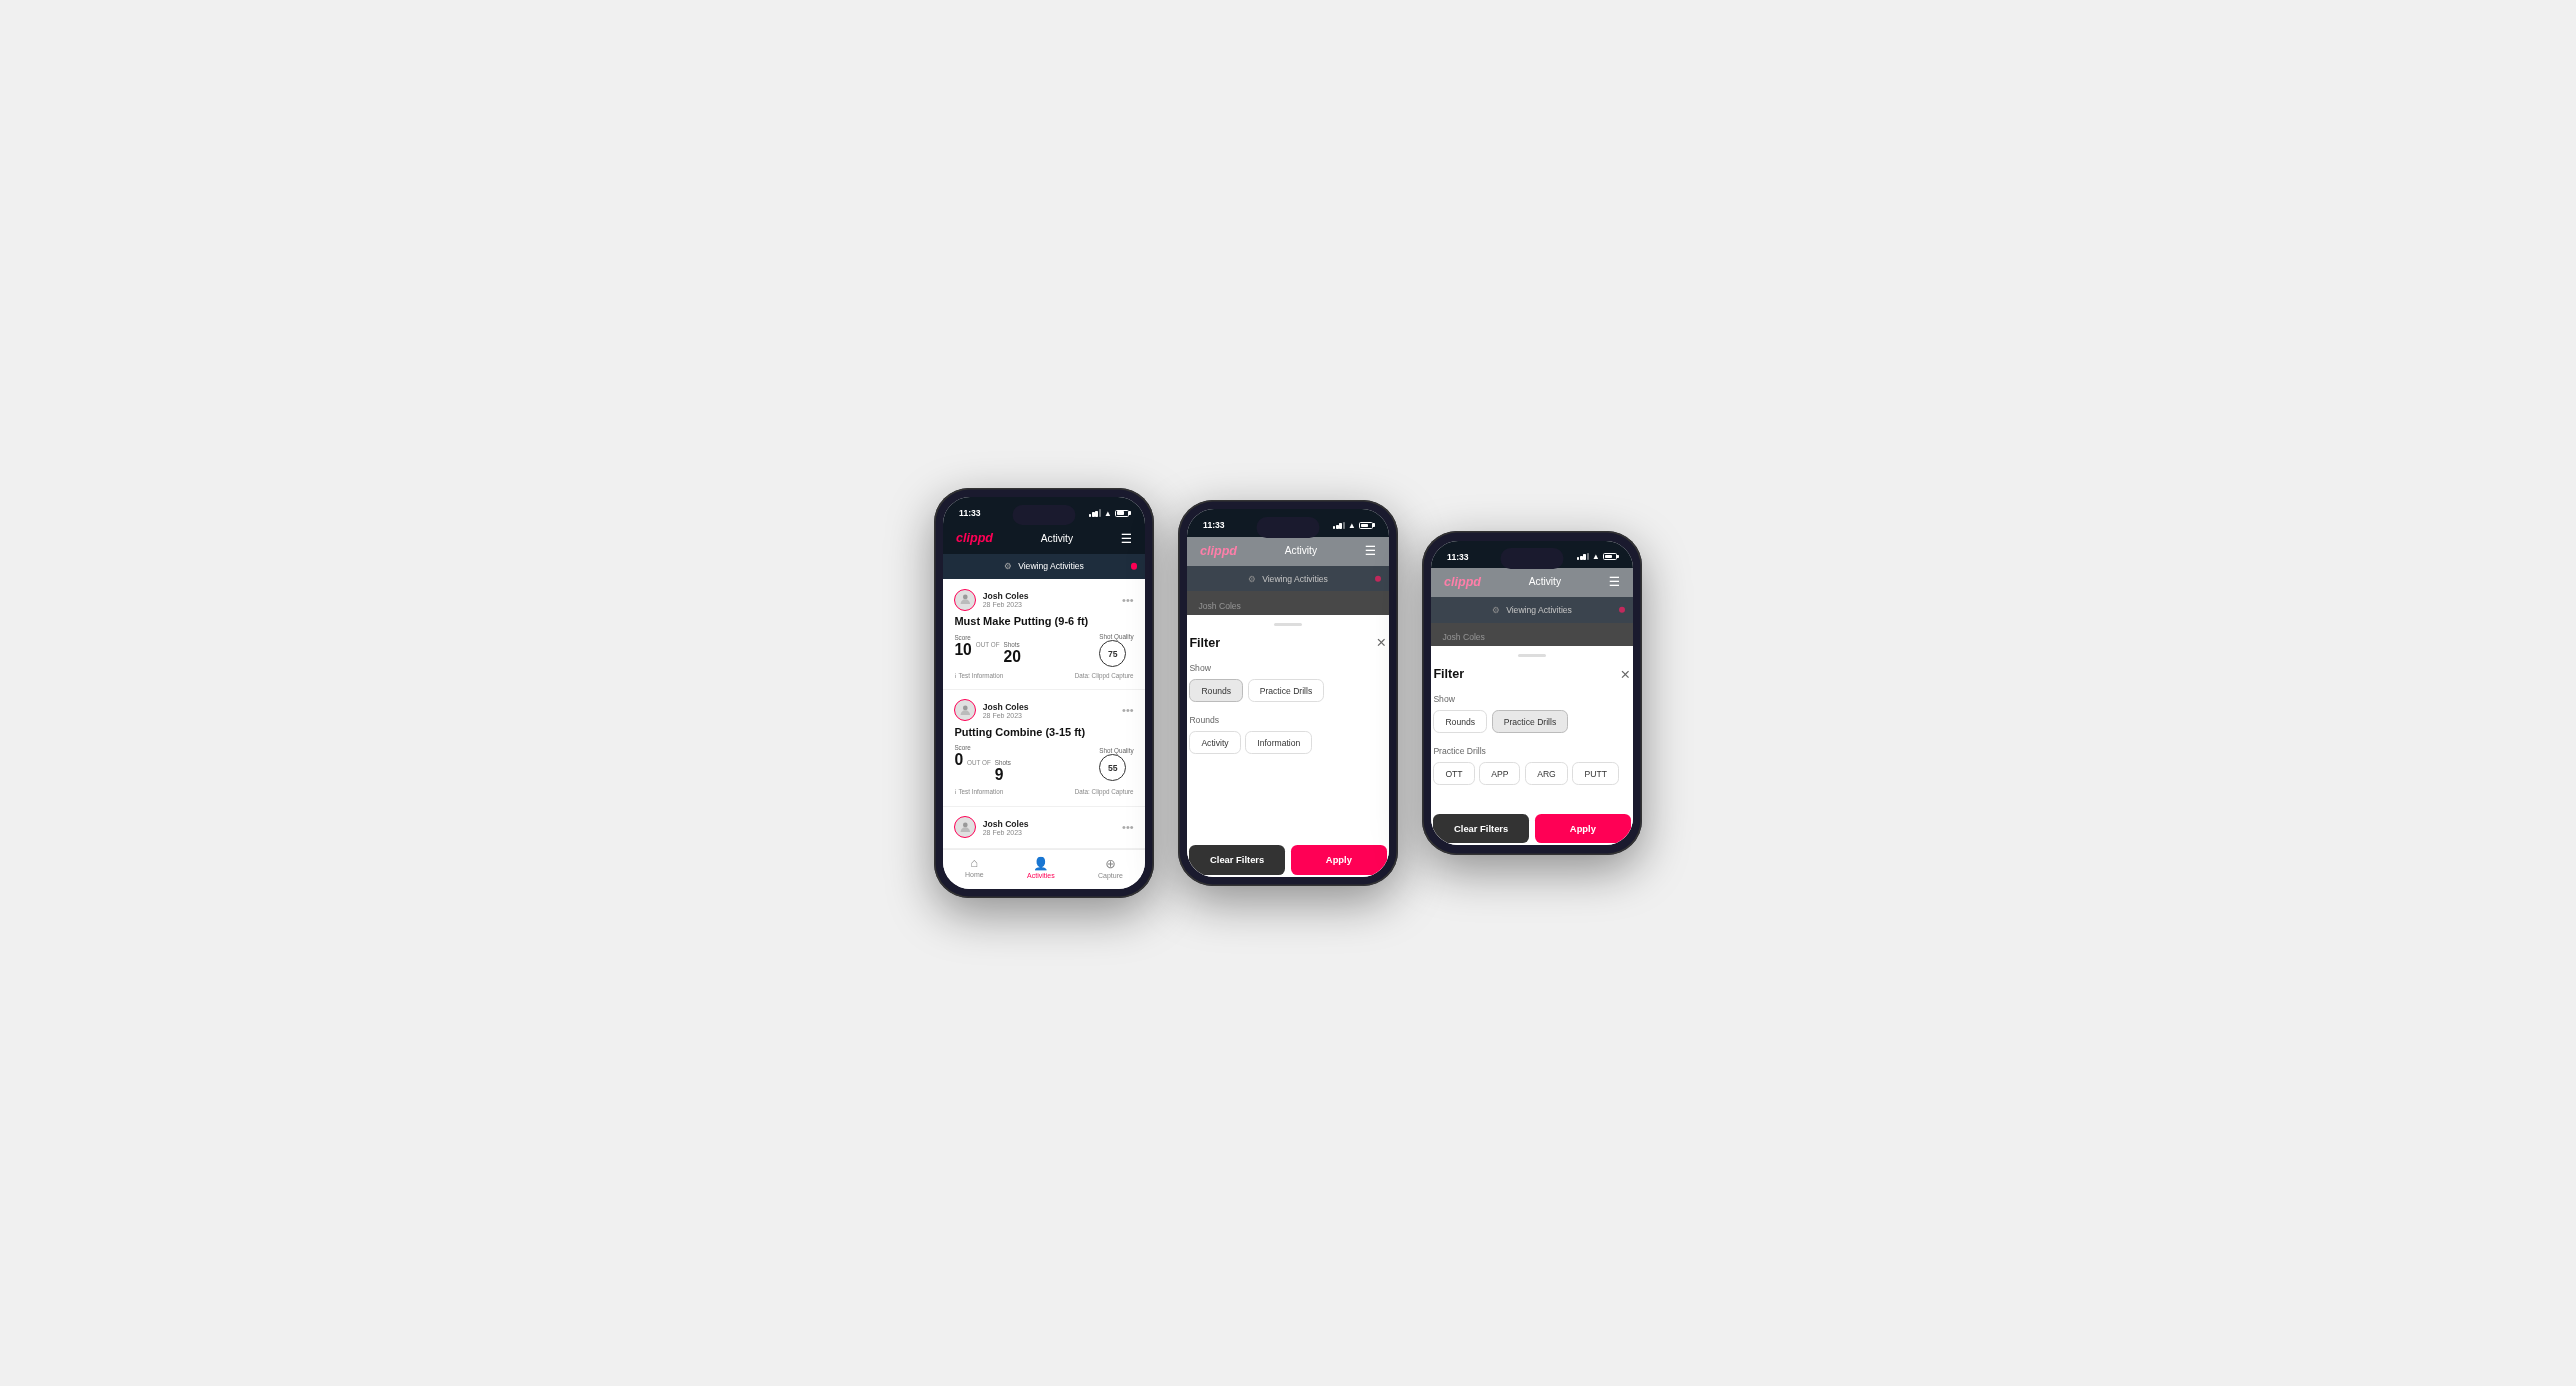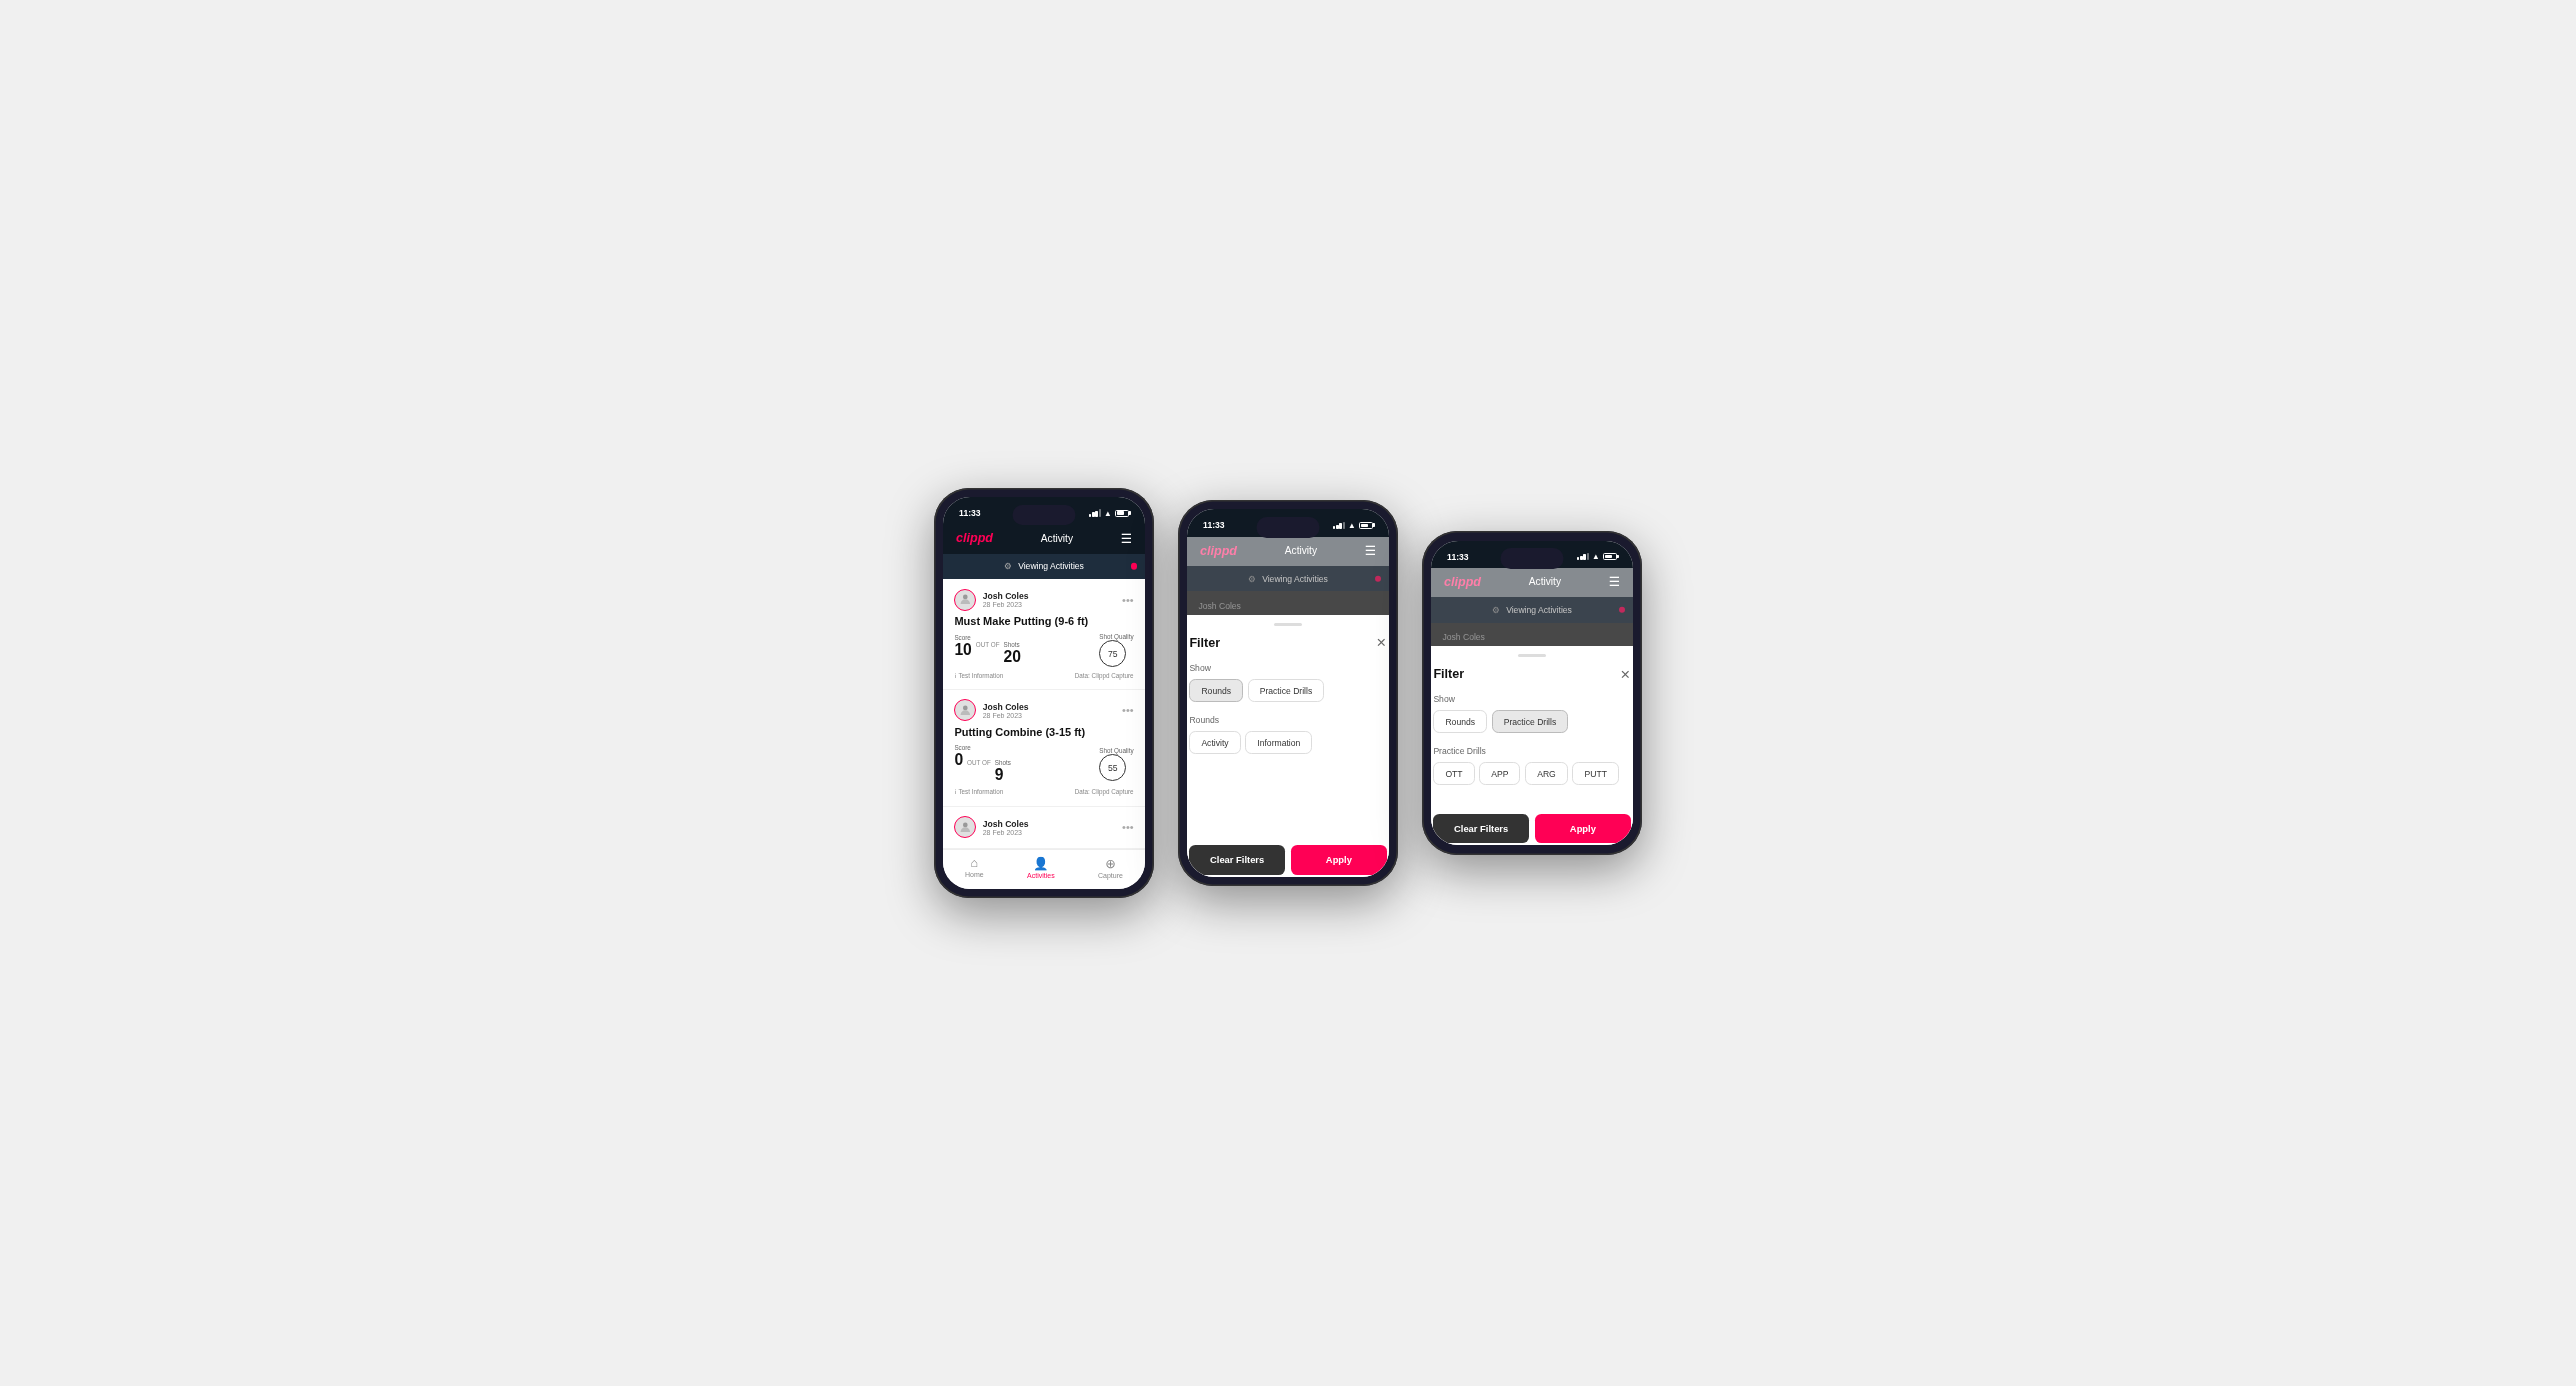--- a/index.html
+++ b/index.html
@@ -159,21 +159,21 @@
     .out-of { font-size: 6.3px; color: #888; margin: 0 1.6px; }
     .shot-quality-badge {
       width: 27px;
       height: 27px;
       border: 1.6px solid #333;
       border-radius: 50%;
       display: flex;
       align-items: center;
       justify-content: center;
       font-size: 8.6px;
-      font-weight: 400;
+      font-weight: 700;
       color: #333;
     }
     .card-footer {
       display: flex;
       justify-content: space-between;
       align-items: center;
       margin-top: 3.1px;
     }
     .test-info { font-size: 6.3px; color: #888; display: flex; align-items: center; gap: 2.4px; }
     .data-source { font-size: 6.3px; color: #888; }

